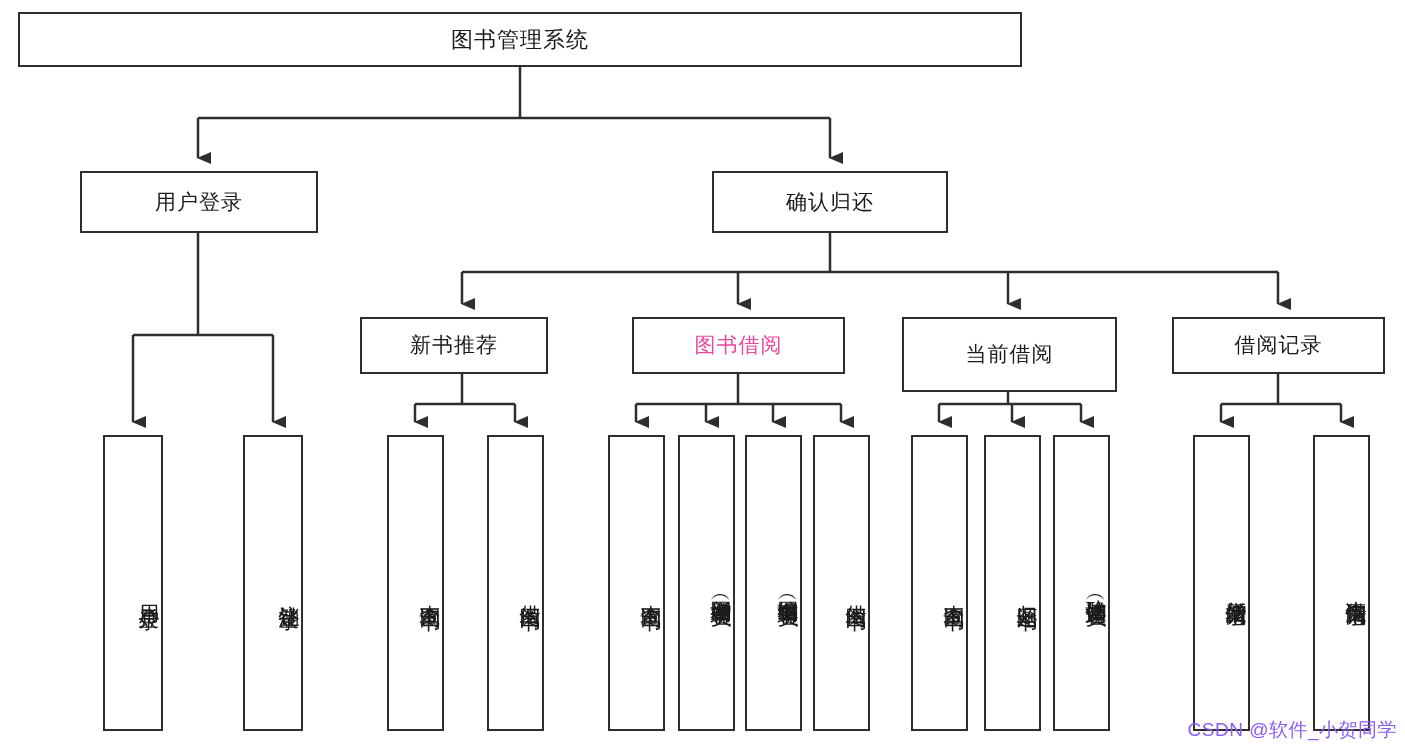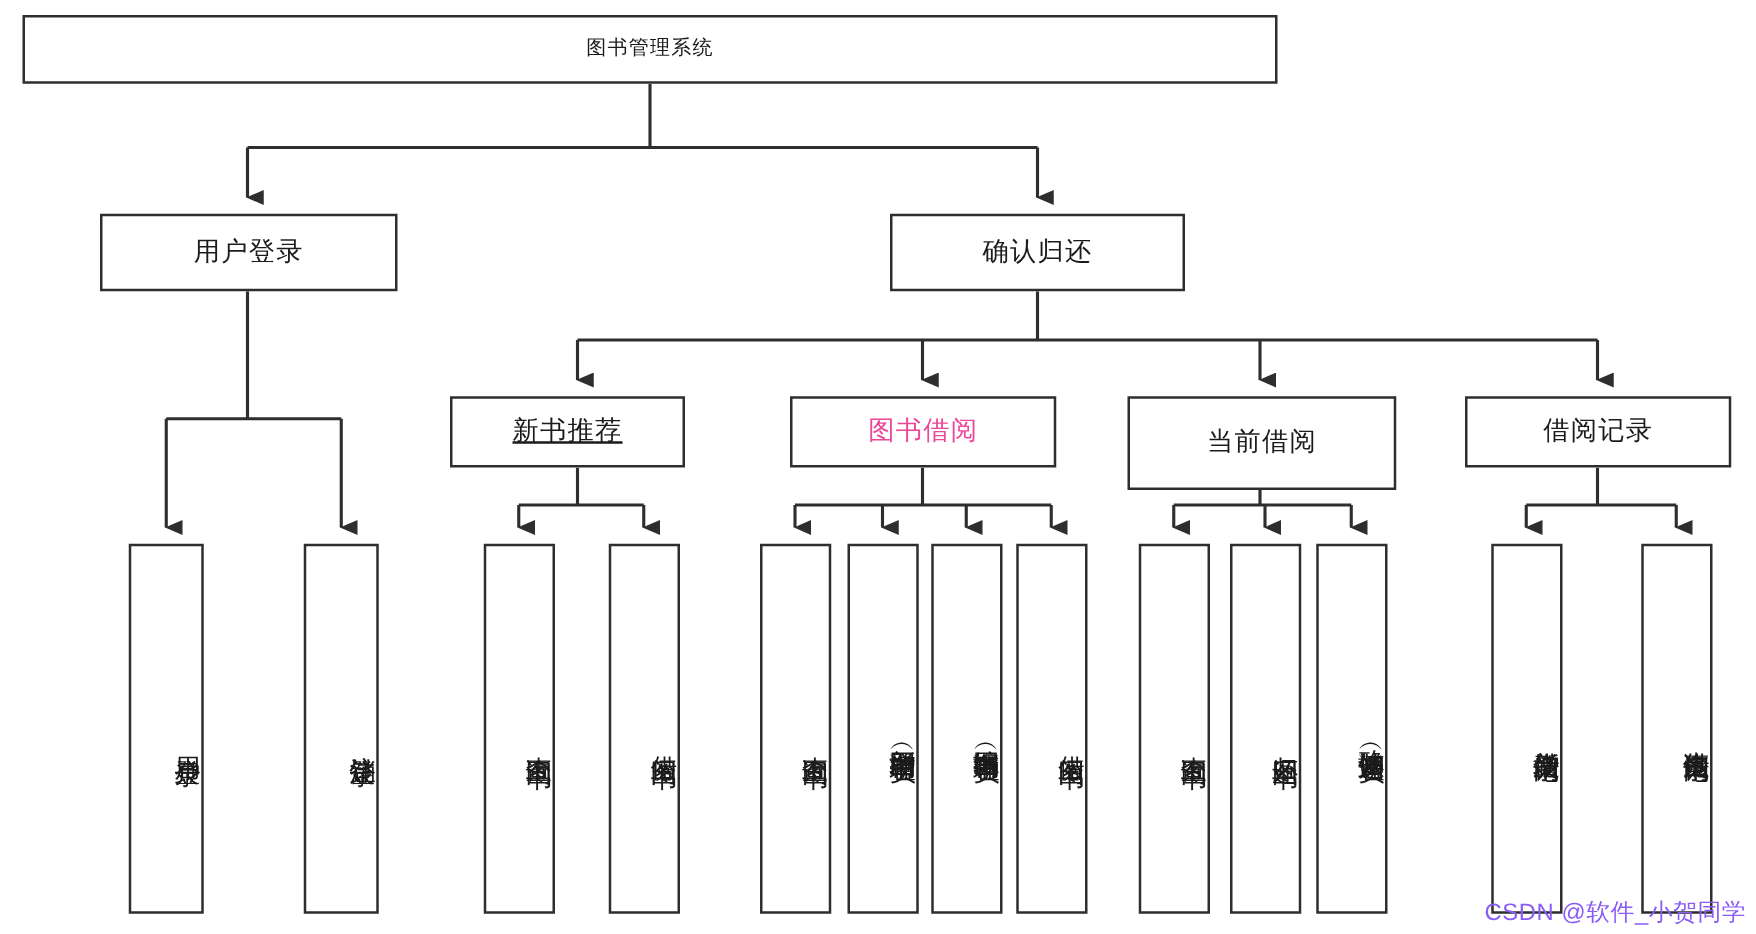--- a/index.html
+++ b/index.html
@@ -49,21 +49,21 @@
     letter-spacing: 2px;
     align-items: flex-start;
     justify-content: center;
     padding-top: 18px;
   }
   .node.vertical.tall-text {
     padding-top: 8px;
     letter-spacing: 1px;
   }
   .node.root {
-    font-size: 16px;
+    font-size: 22px;
   }
   #watermark {
     position: absolute;
     right: 8px;
     bottom: 4px;
     font-size: 19px;
     color: #b9b9b9;
     letter-spacing: 0.5px;
     white-space: nowrap;
     user-select: none;
@@ -125,21 +125,21 @@
       <path d="M 1221 404 L 1221 422" marker-end="url(#arrow)"></path>
       <path d="M 1341 404 L 1341 422" marker-end="url(#arrow)"></path>
     </g>
   </svg>
 
   <div class="node horizontal root" style="left: 18px; top: 12px; width: 1004px; height: 55px; border-color: rgb(46, 46, 46); background: rgb(255, 255, 255); color: rgb(27, 27, 27);">图书管理系统</div>
 
   <div class="node horizontal" style="left: 80px; top: 171px; width: 238px; height: 62px; border-color: rgb(46, 46, 46); background: rgb(255, 255, 255); color: rgb(27, 27, 27);">用户登录</div>
   <div class="node horizontal" style="left: 712px; top: 171px; width: 236px; height: 62px; border-color: rgb(46, 46, 46); background: rgb(255, 255, 255); color: rgb(27, 27, 27);">确认归还</div>
 
-  <div class="node horizontal" style="left: 360px; top: 317px; width: 188px; height: 57px; border-color: rgb(46, 46, 46); background: rgb(255, 255, 255); color: rgb(27, 27, 27); text-decoration: underline;">新书推荐</div>
+  <div class="node horizontal" style="left: 360px; top: 317px; width: 188px; height: 57px; border-color: rgb(46, 46, 46); background: rgb(255, 255, 255); color: rgb(27, 27, 27);">新书推荐</div>
   <div class="node horizontal" style="left: 632px; top: 317px; width: 213px; height: 57px; border-color: rgb(46, 46, 46); background: rgb(255, 255, 255); color: #ec4899;">图书借阅</div>
   <div class="node horizontal" style="left: 902px; top: 317px; width: 215px; height: 75px; border-color: rgb(46, 46, 46); background: rgb(255, 255, 255); color: rgb(27, 27, 27);">当前借阅</div>
   <div class="node horizontal" style="left: 1172px; top: 317px; width: 213px; height: 57px; border-color: rgb(46, 46, 46); background: rgb(255, 255, 255); color: rgb(27, 27, 27);">借阅记录</div>
 
   <div class="node vertical" style="left: 103px; top: 435px; width: 60px; height: 296px; border-color: rgb(46, 46, 46); background: rgb(255, 255, 255); color: rgb(27, 27, 27);">用户登录</div>
   <div class="node vertical" style="left: 243px; top: 435px; width: 60px; height: 296px; border-color: rgb(46, 46, 46); background: rgb(255, 255, 255); color: rgb(27, 27, 27);">注销登录</div>
   <div class="node vertical" style="left: 387px; top: 435px; width: 57px; height: 296px; border-color: rgb(46, 46, 46); background: rgb(255, 255, 255); color: rgb(27, 27, 27);">查询图书</div>
   <div class="node vertical" style="left: 487px; top: 435px; width: 57px; height: 296px; border-color: rgb(46, 46, 46); background: rgb(255, 255, 255); color: rgb(27, 27, 27);">借阅图书</div>
   <div class="node vertical" style="left: 608px; top: 435px; width: 57px; height: 296px; border-color: rgb(46, 46, 46); background: rgb(255, 255, 255); color: rgb(27, 27, 27);">查询图书</div>
   <div class="node vertical tall-text" style="left: 678px; top: 435px; width: 57px; height: 296px; border-color: rgb(46, 46, 46); background: rgb(255, 255, 255); color: rgb(27, 27, 27);">新增图书（管理员）</div>

